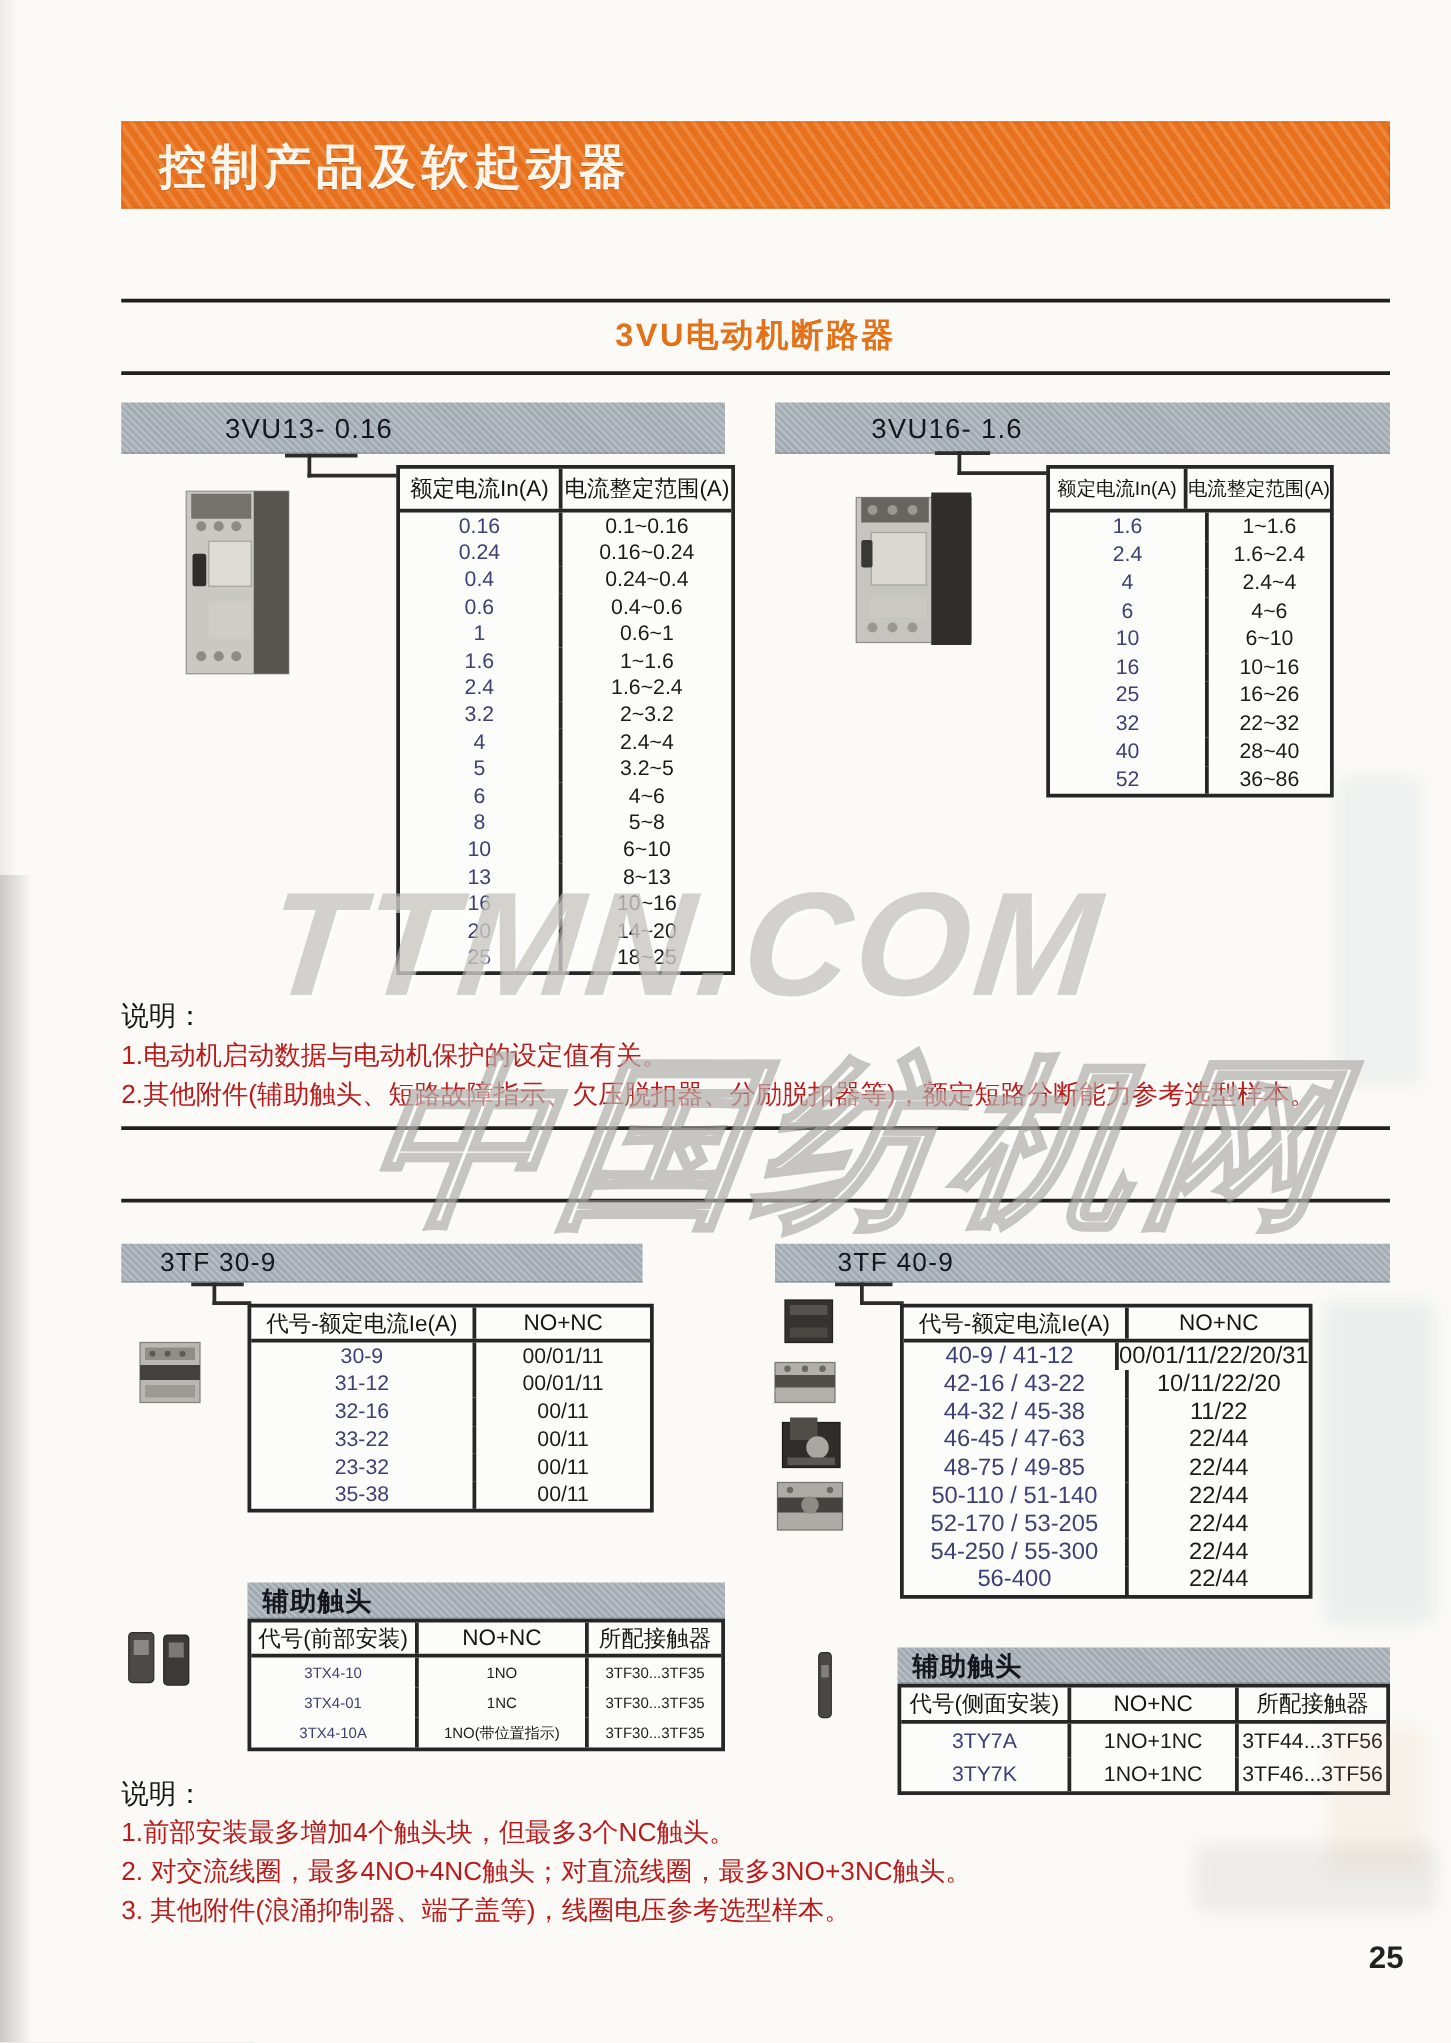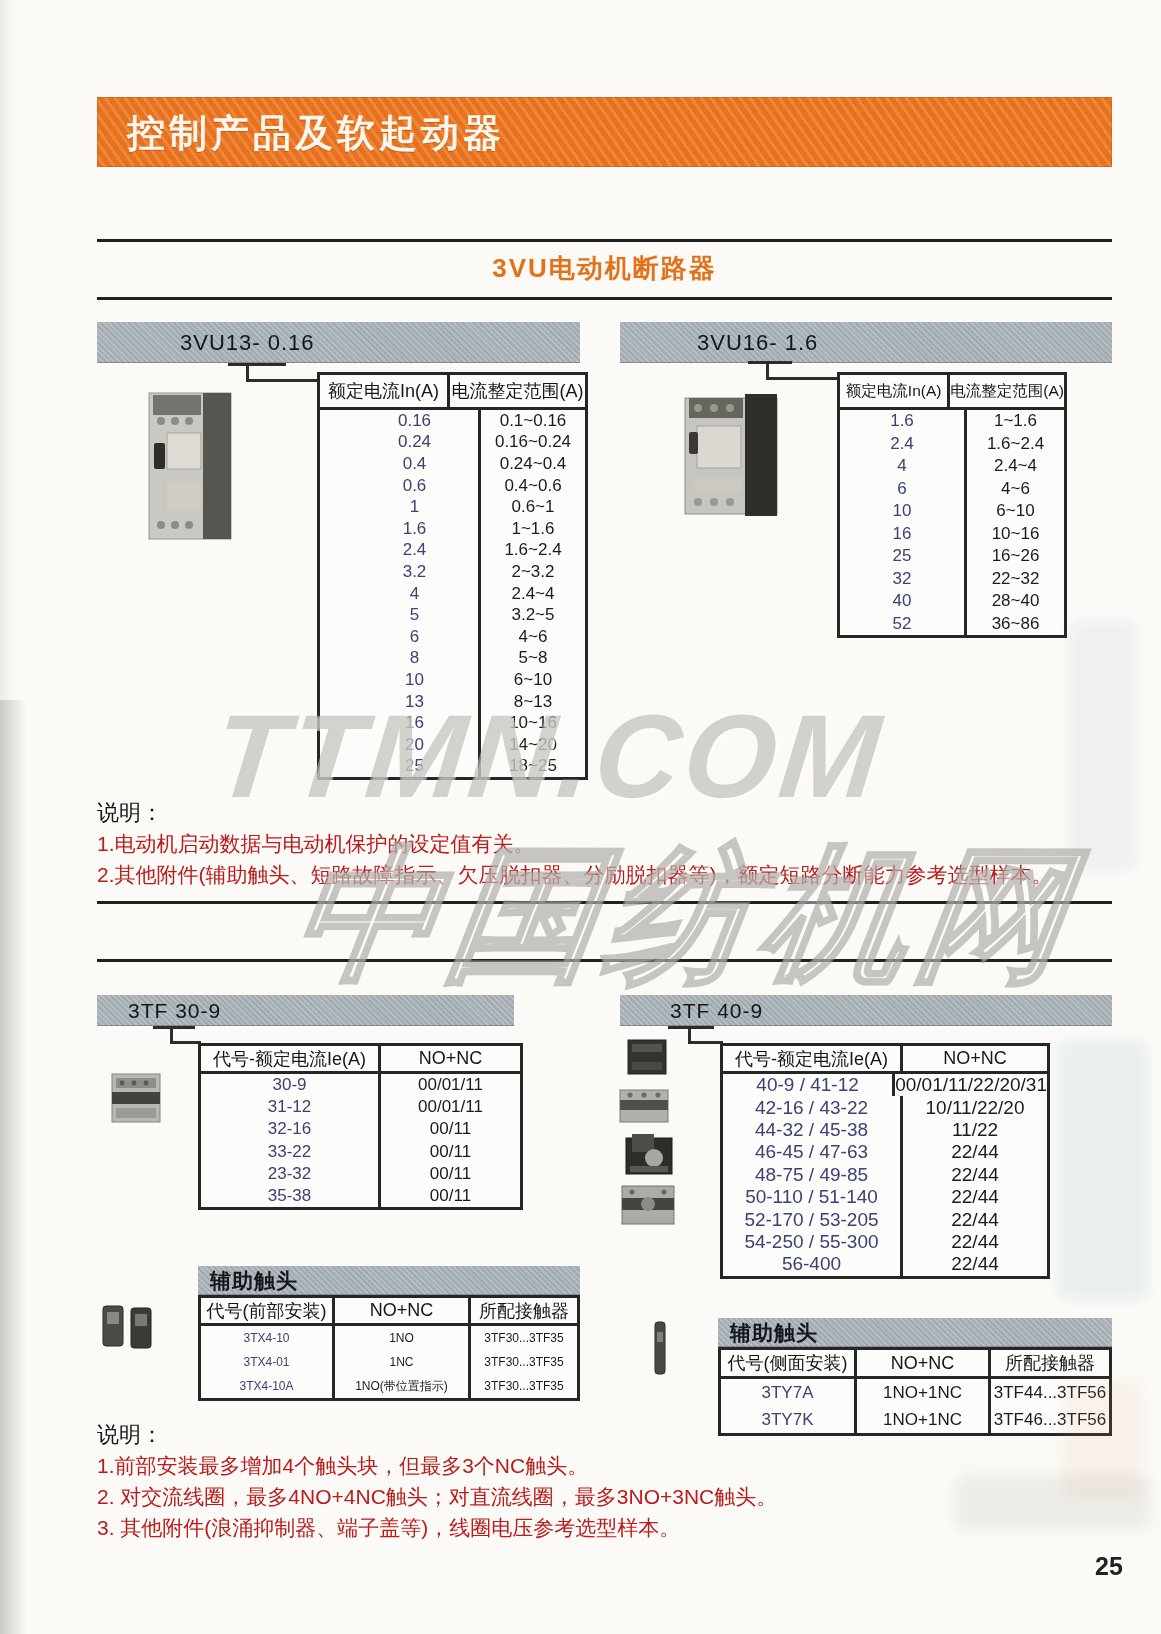--- a/index.html
+++ b/index.html
@@ -54,21 +54,21 @@
   .vtable .tr{display:flex;}
   .vtable .td{display:flex;align-items:center;justify-content:center;
     font-size:17px;box-sizing:border-box;white-space:nowrap;}
   .bR{border-right:3px solid #262626;}
   .navy{color:#3d4173;}
   .dark{color:#1b1b1b;}
 
   
   .t-3vu13{left:317px;top:372px;width:271px;}
   .t-3vu13 .c1{width:130px;} .t-3vu13 .c2{flex:1;}
-  .t-3vu13 .thead{height:35px;} .t-3vu13 .tr{height:21.6px;margin-left:31px;}
+  .t-3vu13 .thead{height:35px;} .t-3vu13 .tr{height:21.6px;}
 
   .t-3vu16{left:837px;top:372px;width:230px;}
   .t-3vu16 .c1{width:127px;} .t-3vu16 .c2{flex:1;}
   .t-3vu16 .thead{height:35px;} .t-3vu16 .tr{height:22.5px;}
   .t-3vu16 .th{font-size:15.5px;}
 
   .t-3tf30{left:198px;top:1043px;width:325px;}
   .t-3tf30 .c1{width:180px;} .t-3tf30 .c2{flex:1;}
   .t-3tf30 .thead{height:28px;} .t-3tf30 .tr{height:22.2px;}
 

